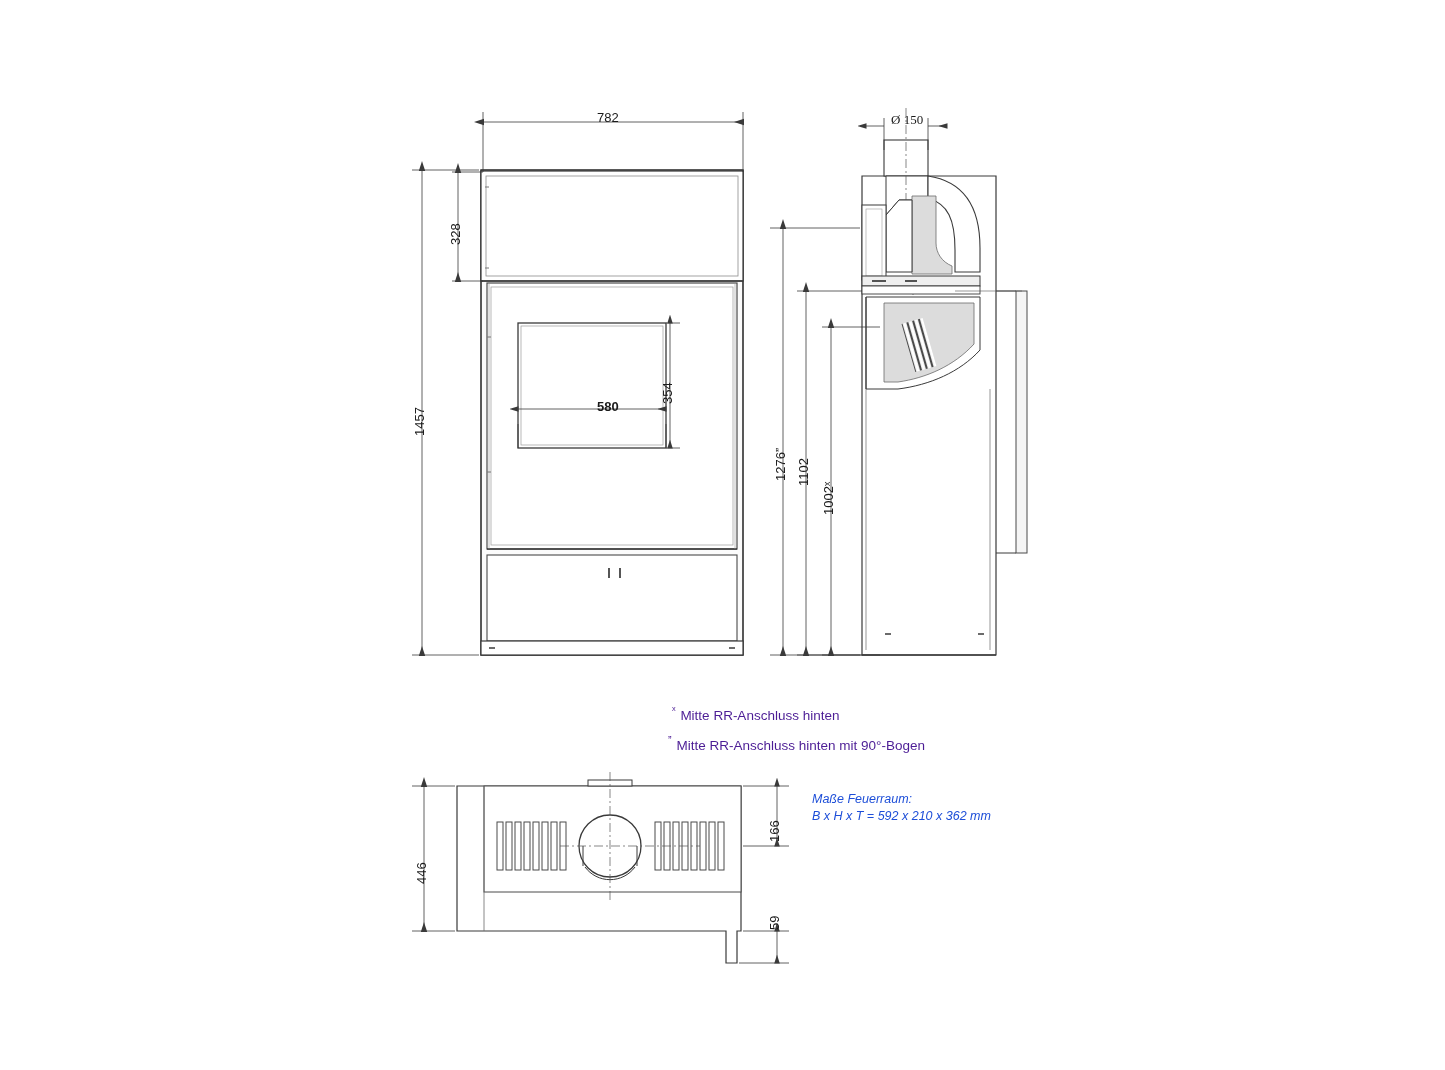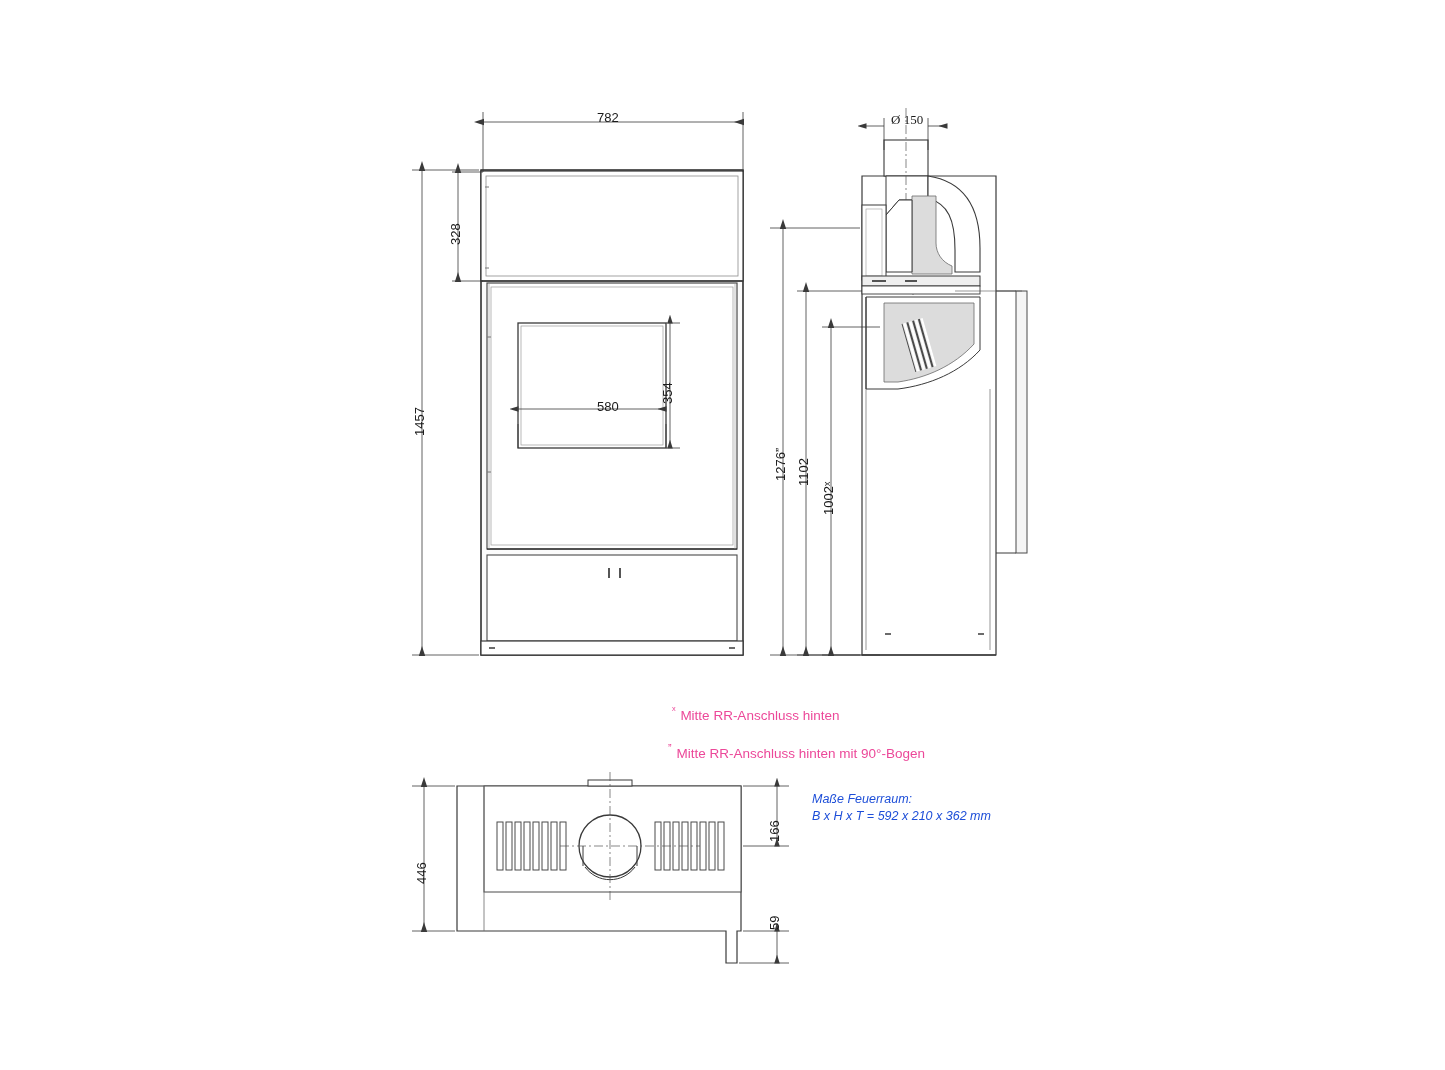--- a/index.html
+++ b/index.html
@@ -23,25 +23,25 @@
   }
   svg.drawing {
     position: absolute;
     left: 0; top: 0;
     width: 1445px;
     height: 1070px;
   }
   .note {
     position: absolute;
     font-size: 13.5px;
-    color: #ec4899;
+    color: #4c1d95;
     white-space: nowrap;
   }
   .note-1 { left: 672px; top: 704px; }
-  .note-2 { left: 668px; top: 734px; margin-top: 8px; }
+  .note-2 { left: 668px; top: 734px; }
   .note-star { font-size: 11px; vertical-align: super; letter-spacing: 1px; }
   .fr-note {
     position: absolute;
     left: 812px;
     top: 791px;
     font-size: 12.5px;
     font-style: italic;
     line-height: 1.35;
     white-space: nowrap;
     color: #1d4ed8;
@@ -251,21 +251,21 @@
 
       <line x1="743" y1="931" x2="789" y2="931"></line>
       <line x1="739" y1="963" x2="789" y2="963"></line>
       <line x1="777" y1="931" x2="777" y2="963" marker-start="url(#arS)" marker-end="url(#arS)"></line>
     </g>
   </svg>
 
   <div class="dim" style="left:597px; top:110px;">782</div>
   <div class="dim vert" style="left:448px; top:245px;">328</div>
   <div class="dim vert" style="left:412px; top:436px;">1457</div>
-  <div class="dim" style="left:597px; top:399px;">580</div>
+  <div class="dim" style="left:597px; top:399px;font-weight:bold;">580</div>
   <div class="dim vert" style="left:660px; top:404px;">354</div>
 
   <div class="dim" style="left:891px; top:112px;font-family:Liberation Serif, serif;">Ø 150</div>
   <div class="dim vert" style="left:773px; top:481px;">1276ˮ</div>
   <div class="dim vert" style="left:796px; top:486px;">1102</div>
   <div class="dim vert" style="left:821px; top:515px;">1002ˣ</div>
 
   <div class="dim vert" style="left:414px; top:884px;">446</div>
   <div class="dim vert" style="left:767px; top:842px;">166</div>
   <div class="dim vert" style="left:767px; top:930px;">59</div>

